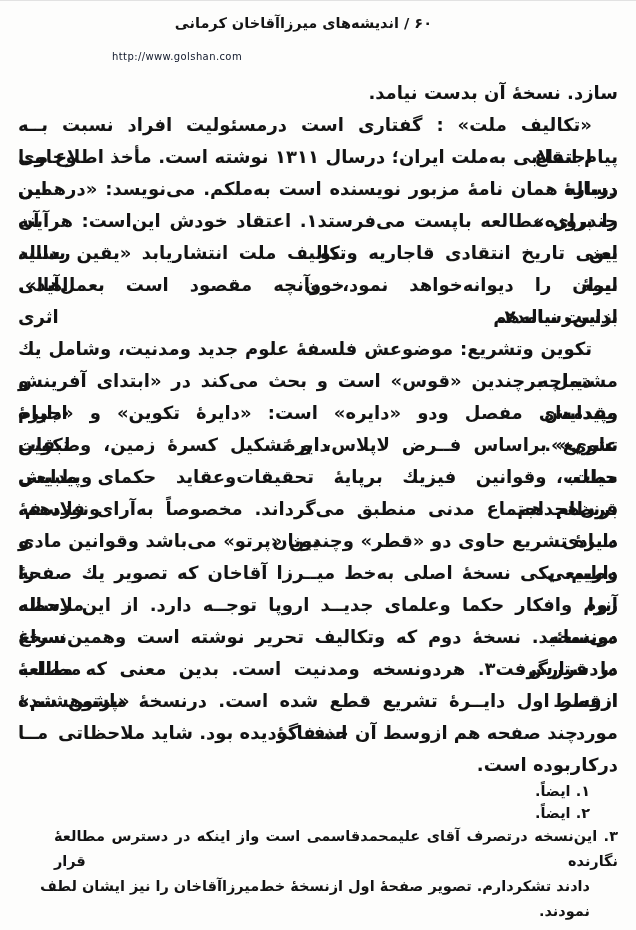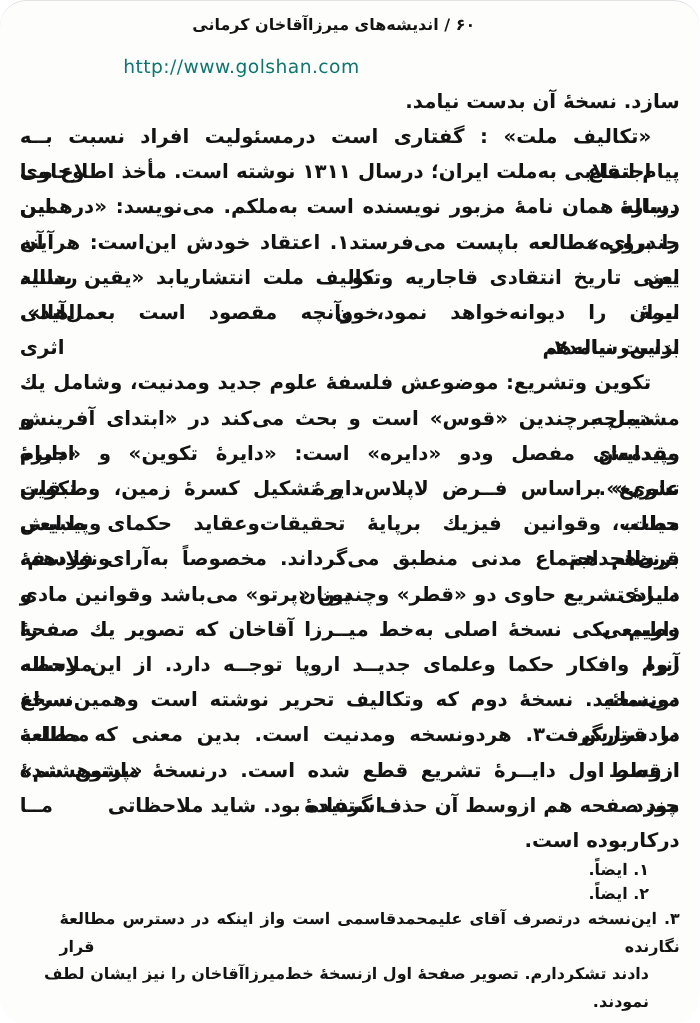--- a/index.html
+++ b/index.html
@@ -6,48 +6,47 @@
   .page {
     position:relative;
     width:636px; height:930px;
     background:#fefefdff;
     background-color:#fdfdfc;
     font-family:"DejaVu Sans", sans-serif;
     color:#141414;
     direction:rtl;
     overflow:hidden;
     border-top:1px solid #e2e2e2;
-    border-radius:24px;
   }
   .hdr {
     position:absolute; top:14px; right:204px;
     font-size:14.5px; font-weight:bold;
     letter-spacing:0px;
     white-space:nowrap;
   }
   .wm {
     position:absolute; top:50px; left:112px;
     direction:ltr;
-    color:#0f766e;
-    font-size:17px;
+    color:#0f172a;
+    font-size:10px;
     letter-spacing:0.4px;
     white-space:nowrap;
   }
   .body-text {
     position:absolute; top:76px; right:18px; left:18px;
     font-size:18px; font-weight:bold;
   }
   .l {
     height:32px; line-height:32px;
     text-align:justify;
     text-align-last:justify;
     overflow:visible;
   }
   .l.start {
-    text-align:right;
+    text-align:center;
     text-align-last:right;
   }
   .l.indent { padding-right:26px; }
   .fns {
     position:absolute; top:779px; right:18px; left:18px;
     font-size:14.5px; font-weight:bold;
   }
   .fn-short {
     line-height:22px;
     text-align:right;

